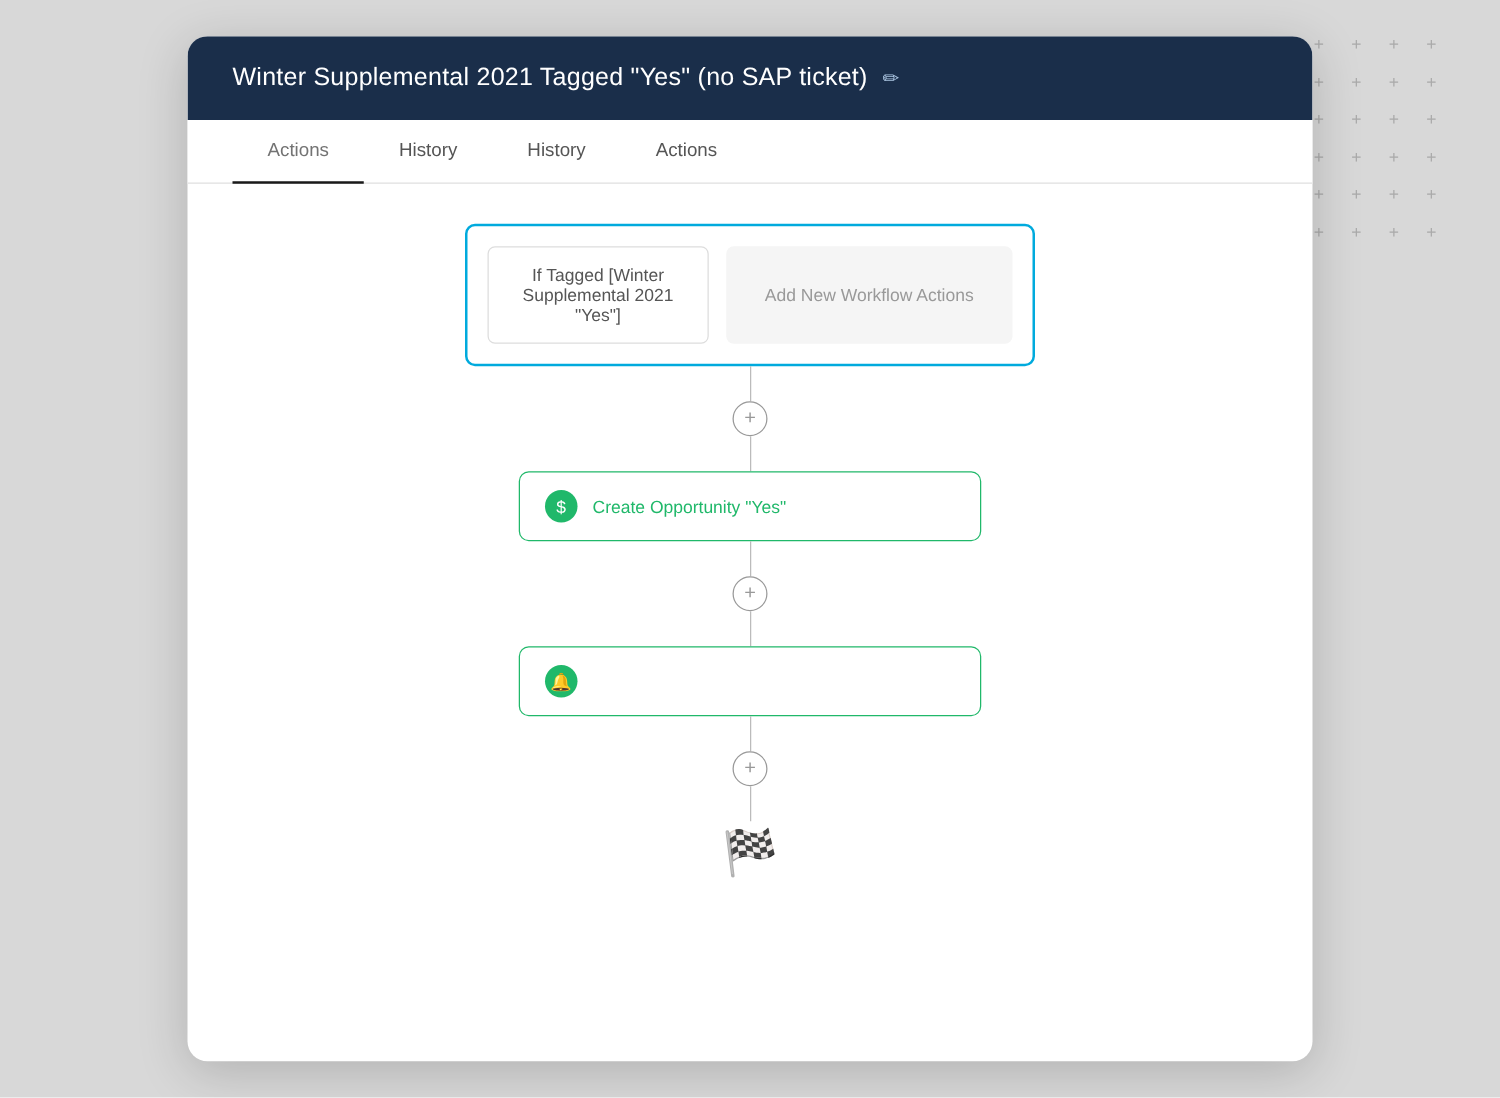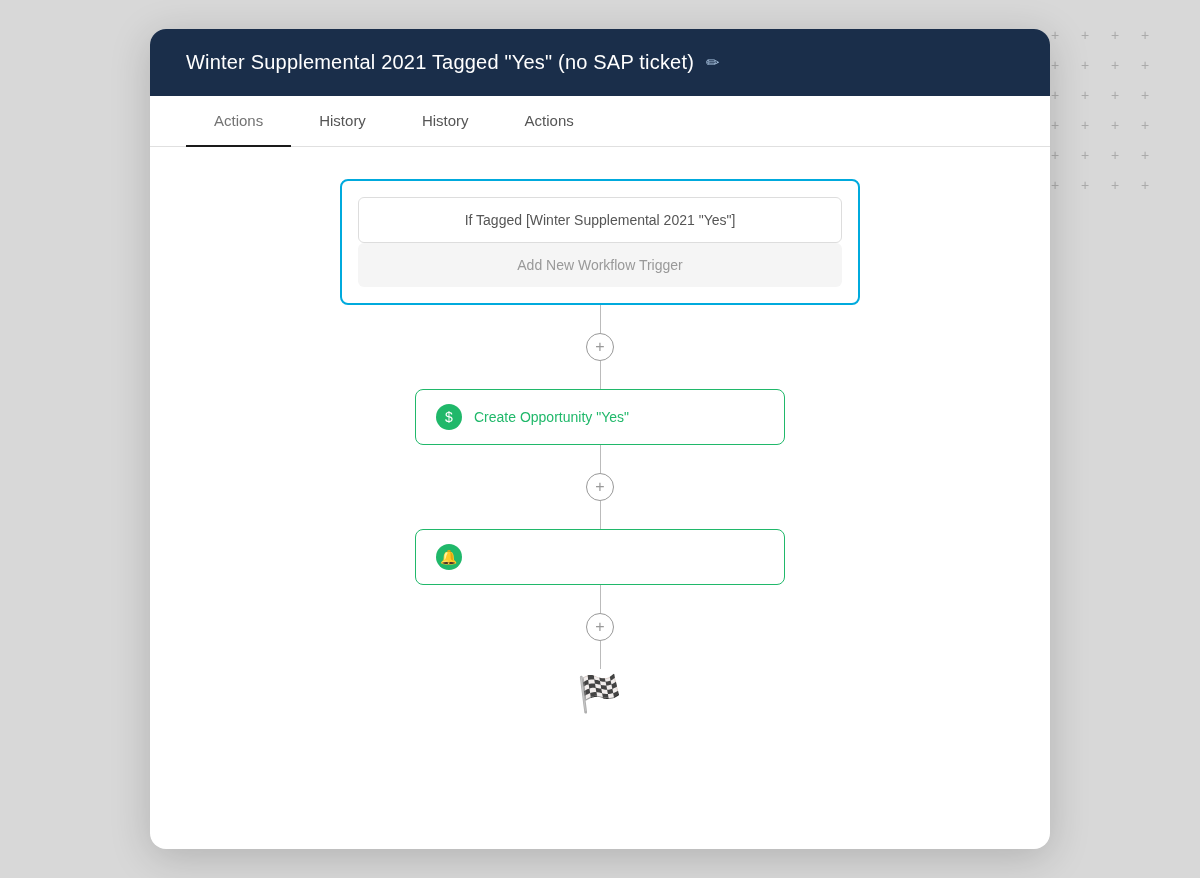--- a/index.html
+++ b/index.html
@@ -105,28 +105,28 @@
     
     .content {
       padding: 32px 36px;
       display: flex;
       flex-direction: column;
       align-items: center;
     }
 
     
     .trigger-box {
-      width: 520px;
+      width: 456px;
       border: 2.5px solid #00aadd;
       border-radius: 8px;
       background: #fff;
       padding: 16px;
       display: flex;
-      flex-direction: column;
-      gap: 0;
+      flex-direction: row;
+      gap: 14px;
     }
 
     .trigger-condition {
       border: 1px solid #ddd;
       border-radius: 6px;
       padding: 14px 20px;
       text-align: center;
       color: #555;
       font-size: 14px;
       background: #fff;
@@ -284,21 +284,21 @@
       <div class="tab active">Actions</div>
       <div class="tab">History</div>
       <div class="tab">History</div>
       <div class="tab">Actions</div>
     </div>
 
     <div class="content">
 
       <div class="trigger-box">
         <div class="trigger-condition">If Tagged [Winter Supplemental 2021 "Yes"]</div>
-        <button class="trigger-add-btn">Add New Workflow Trigger</button>
+        <button class="trigger-add-btn">Add New Workflow Actions</button>
       </div>
 
       <div class="connector">
         <div class="connector-line"></div>
         <div class="connector-circle">+</div>
         <div class="connector-line"></div>
       </div>
 
       <div class="action-node">
         <div class="action-node-icon icon-opportunity">$</div>

